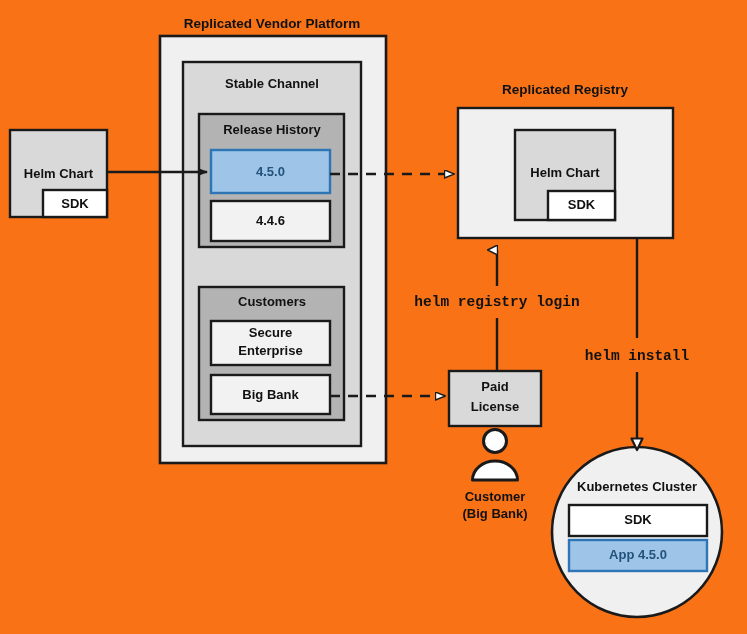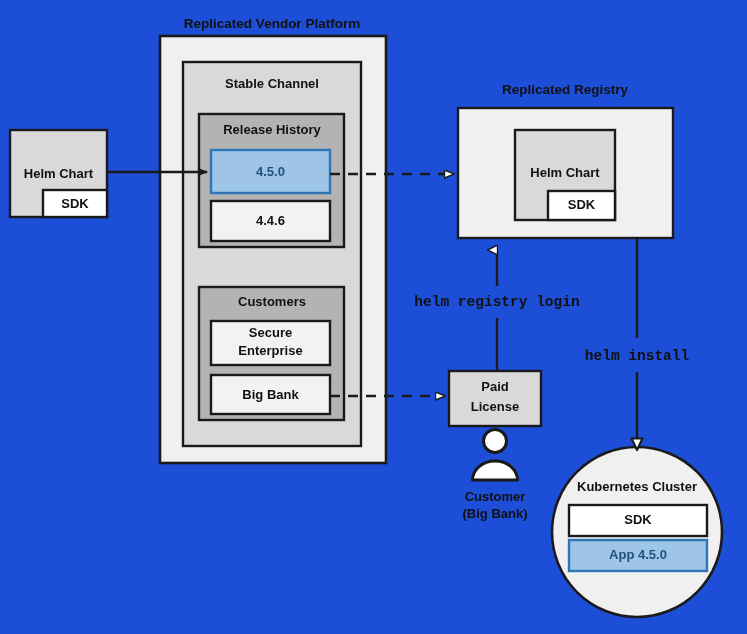--- a/index.html
+++ b/index.html
@@ -9,21 +9,21 @@
     background: #ffffff;
   }
   body {
     font-family: "Liberation Sans", sans-serif;
     -webkit-font-smoothing: antialiased;
   }
   #diagram-root {
     position: relative;
     width: 747px;
     height: 634px;
-    background: #1d4ed8;
+    background: #f97316;
     overflow: hidden;
   }
   svg#diagram-svg {
     position: absolute;
     left: 0;
     top: 0;
     width: 747px;
     height: 634px;
     display: block;
   }

